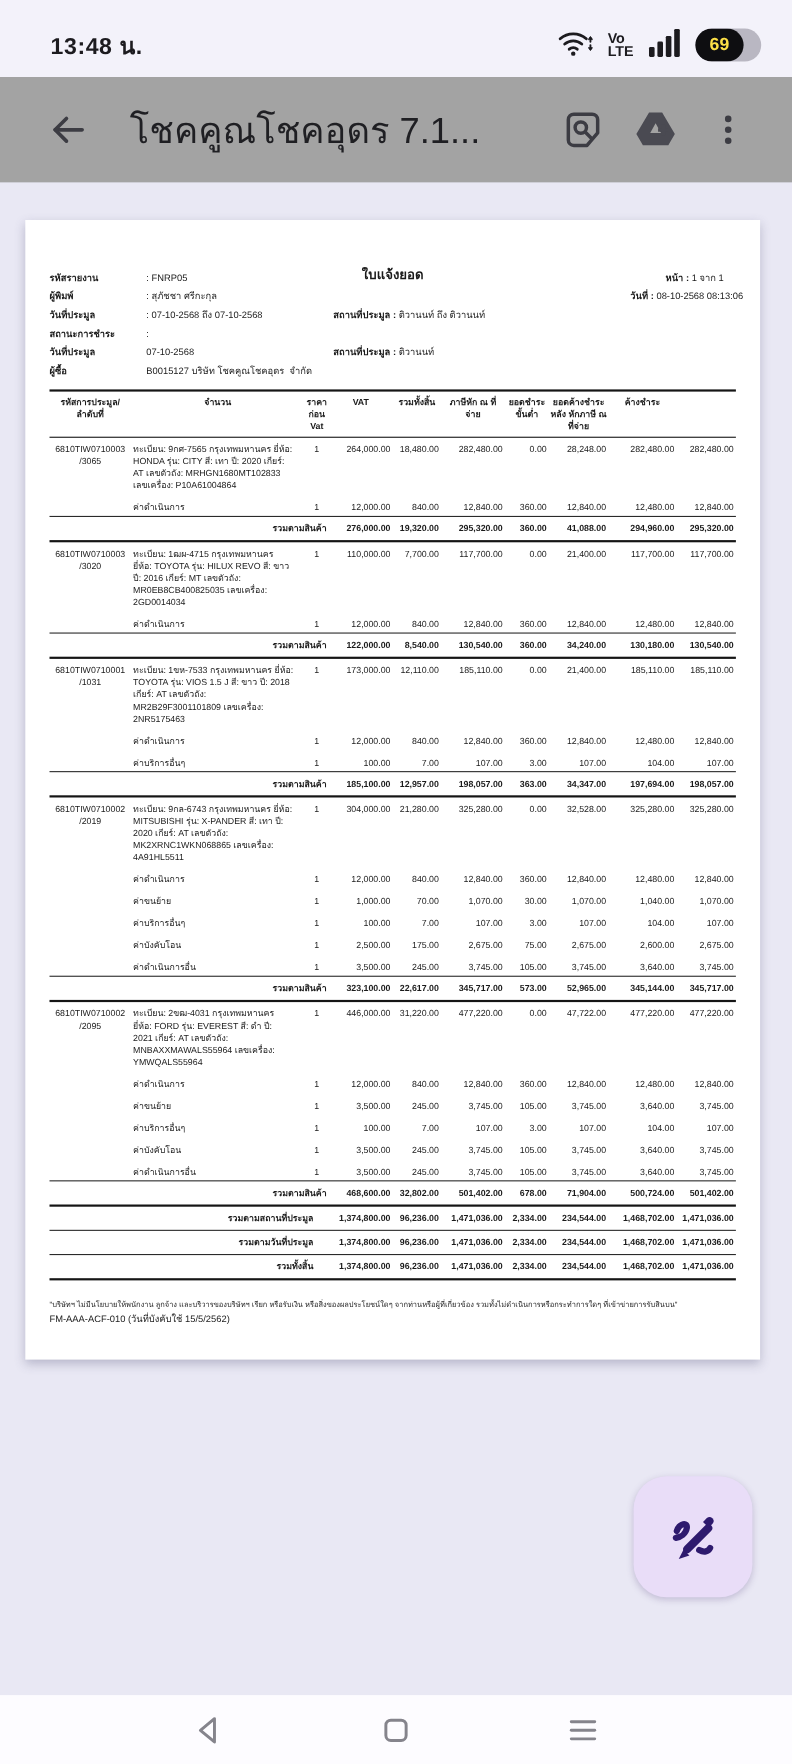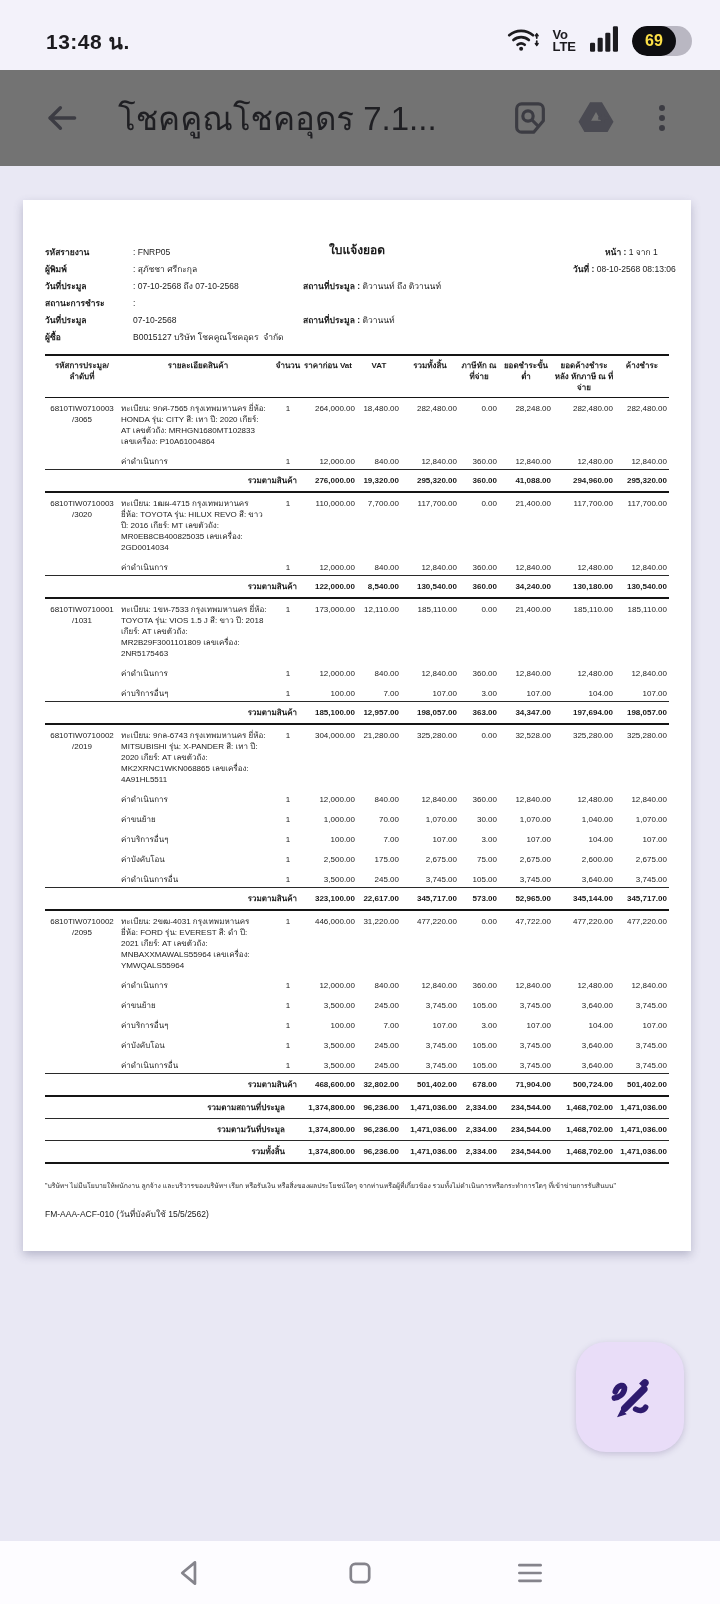--- a/index.html
+++ b/index.html
@@ -8,21 +8,21 @@
 
   
   .status-bar { height:70px; background:#F3F2FA; display:flex; align-items:center; justify-content:space-between; padding:12px 28px 0 46px; }
   .status-time { font-size:21px; font-weight:bold; color:#1C1B1F; letter-spacing:.5px; }
   .status-right { display:flex; align-items:center; gap:12px; }
   .volte { display:flex; flex-direction:column; line-height:12px; font-weight:bold; color:#1C1B1F; font-size:13px; text-align:left; }
   .battery { width:60px; height:30px; border-radius:15px; background:#B9B7C2; position:relative; overflow:hidden; }
   .battery-fill { position:absolute; left:0; top:0; bottom:0; width:44px; background:#0E0E11; border-radius:15px; color:#fde047; font-size:16px; font-weight:bold; display:flex; align-items:center; justify-content:center; }
 
   
-  .app-bar { height:96px; background:#737373; display:flex; align-items:center; padding:0 30px 0 34px; gap:10px; }
+  .app-bar { height:96px; background:#a3a3a3; display:flex; align-items:center; padding:0 30px 0 34px; gap:10px; }
   .icon-btn { width:56px; height:56px; display:flex; align-items:center; justify-content:center; border:none; background:transparent; cursor:pointer; flex:none; }
   .app-title { font-size:33px; color:#1F1F23; flex:1; margin-left:18px; white-space:nowrap; overflow:hidden; }
 
   
   .viewport { position:absolute; top:166px; bottom:63px; left:0; right:0; background:#E9E8F4; }
   .page { position:absolute; left:23px; top:34px; width:668px; min-height:838px; background:#fff;
           box-shadow:0 4px 9px rgba(70,70,110,.30); padding:44px 22px 30px 22px; color:#1a1a1a; }
 
   .doc-head { position:relative; font-size:8.5px; line-height:17px; min-height:104px; }
   .doc-title { position:absolute; left:0; right:0; top:-2px; text-align:center; font-size:12px; font-weight:bold; }
@@ -47,21 +47,21 @@
   .item-row .cell { padding-top:5px; }
   .fee-row .cell { padding-top:7px; }
   .group-total { font-weight:bold; border-top:1px solid #2a2a2a; border-bottom:2px solid #151515; }
   .group-total .lab { grid-column:1/4; text-align:right; padding-right:14px; }
   .group-total .cell, .grand .cell { padding:5px 2px; }
   .grand { font-weight:bold; border-bottom:1px solid #2a2a2a; }
   .grand:last-child { border-bottom:2px solid #151515; }
   .grand .lab { grid-column:1/4; text-align:right; padding-right:14px; }
 
   .footnote { margin-top:16px; font-size:6.8px; color:#222; }
-  .form-code { margin-top:16px; font-size:8.5px; }
+  .form-code { margin-top:1px; font-size:8.5px; }
 
   
   .fab { position:absolute; right:36px; bottom:152px; width:108px; height:110px; border-radius:30px;
          background:#E9DDF8; border:none; cursor:pointer; display:flex; align-items:center; justify-content:center;
          box-shadow:0 2px 6px rgba(90,70,130,.25); }
 
   
   .nav-bar { position:absolute; left:0; right:0; bottom:0; height:63px; background:#FDFCFF;
              display:flex; align-items:center; justify-content:space-between; padding:0 160px; }
   .nav-btn { width:60px; height:60px; border:none; background:transparent; display:flex; align-items:center; justify-content:center; cursor:pointer; }
@@ -173,21 +173,20 @@
         <span class="blbl">หน้า :</span> <span>1 จาก 1</span>
       </div>
       <div class="abs r2">
         <span class="blbl">วันที่ :</span> <span>08-10-2568 08:13:06</span>
       </div>
     </div>
 
     <div class="tbl">
       <div class="trow t-head">
           <div class="th">รหัสการประมูล/ ลำดับที่</div>
-          <div class="th">รายละเอียดสินค้า</div>
           <div class="th">จำนวน</div>
           <div class="th">ราคาก่อน Vat</div>
           <div class="th">VAT</div>
           <div class="th">รวมทั้งสิ้น</div>
           <div class="th">ภาษีหัก ณ ที่จ่าย</div>
           <div class="th">ยอดชำระขั้นต่ำ</div>
           <div class="th">ยอดค้างชำระหลัง หักภาษี ณ ที่จ่าย</div>
           <div class="th">ค้างชำระ</div>
         </div>
       <div>

